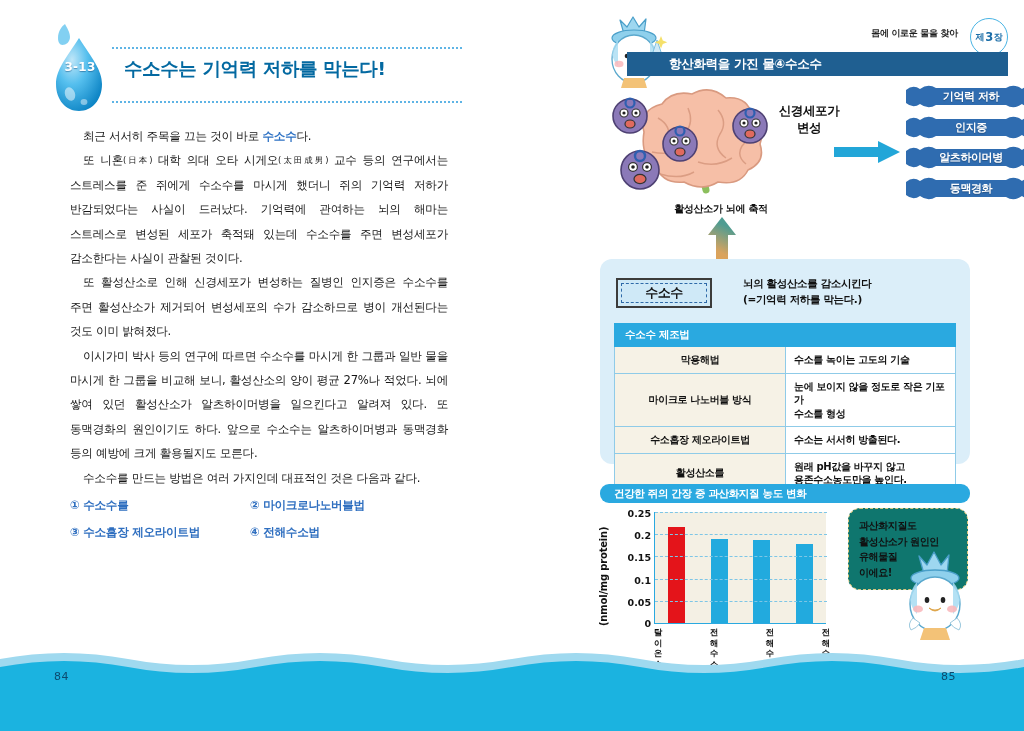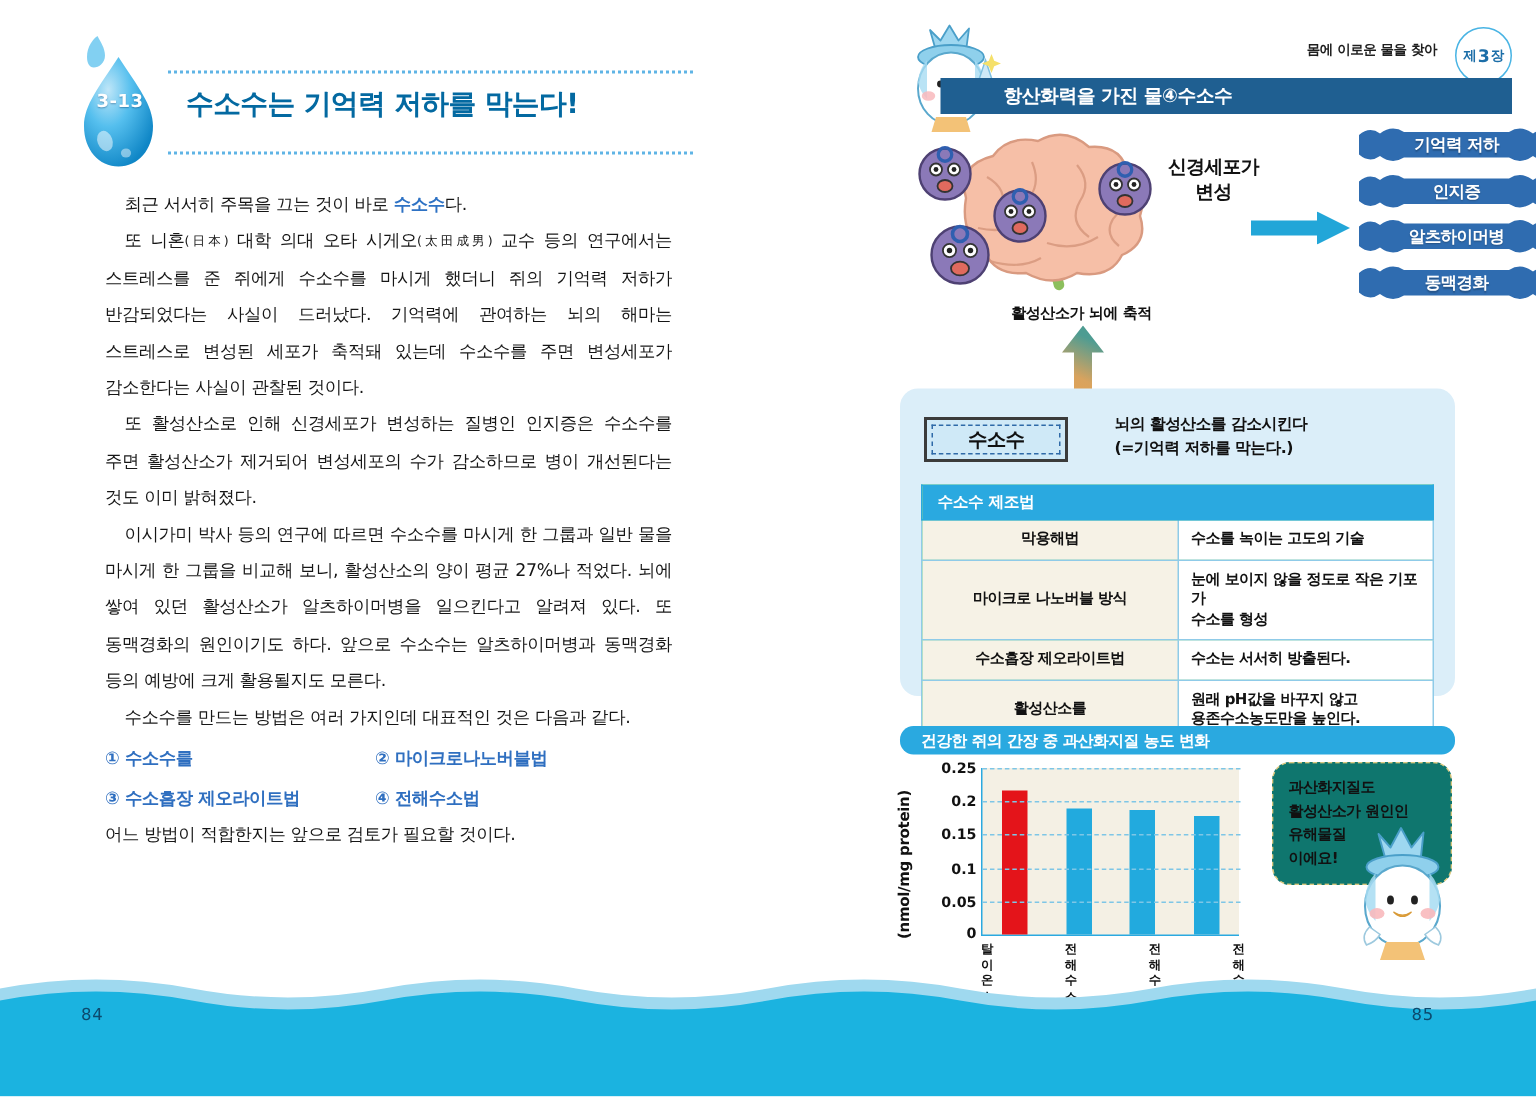--- a/index.html
+++ b/index.html
@@ -232,21 +232,20 @@
       <p>이시가미 박사 등의 연구에 따르면 수소수를 마시게 한 그룹과 일반 물을 마시게 한 그룹을 비교해 보니, 활성산소의 양이 평균 27%나 적었다. 뇌에 쌓여 있던 활성산소가 알츠하이머병을 일으킨다고 알려져 있다. 또 동맥경화의 원인이기도 하다. 앞으로 수소수는 알츠하이머병과 동맥경화 등의 예방에 크게 활용될지도 모른다.</p>
       <p>수소수를 만드는 방법은 여러 가지인데 대표적인 것은 다음과 같다.</p>
 
       <div class="methods">
         <span>① 수소수를</span>
         <span>② 마이크로나노버블법</span>
         <span>③ 수소흡장 제오라이트법</span>
         <span>④ 전해수소법</span>
       </div>
 
-      <p class="noind">어느 방법이 적합한지는 앞으로 검토가 필요할 것이다.</p>
     </div>
   </div>
 
   <div class="right-page">
 
     <div class="rp-header">몸에 이로운 물을 찾아</div>
     <div class="chapter-badge">
       <span>제</span>
         <b>3</b>
         <span>장</span>

